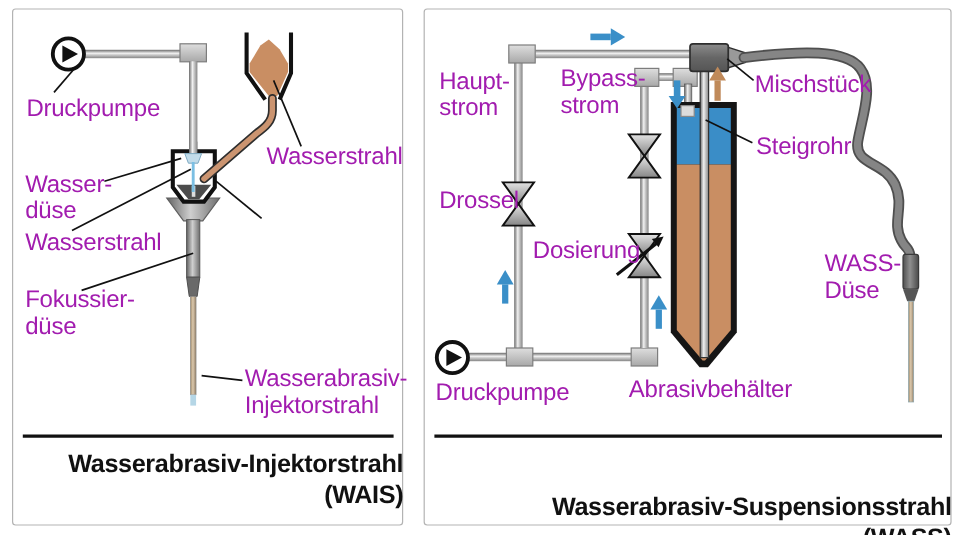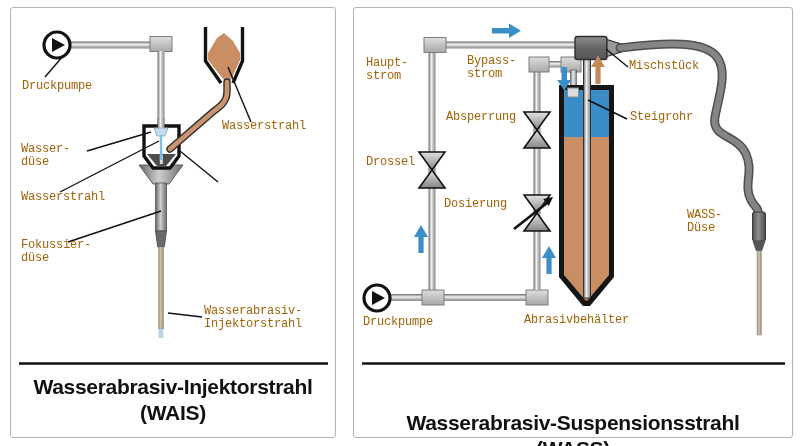--- a/index.html
+++ b/index.html
@@ -3,23 +3,23 @@
 <meta charset="utf-8">
 <style>
   html,body{margin:0;padding:0;background:#fff;}
   #stage{position:relative;width:800px;height:446px;background:#fff;overflow:hidden;
          font-family:"Liberation Sans",sans-serif;}
   .panel{position:absolute;top:7px;height:431px;border:1.6px solid #b3b3b3;
          border-radius:3px;background:#fff;box-sizing:border-box;}
   #panel-wais{left:10px;width:326px;}
   #panel-wass{left:353px;width:440px;}
   svg#diagram{position:absolute;left:0;top:0;pointer-events:none;}
-  .lbl{position:absolute;font-size:12px;line-height:1.12;color:#a16207;
-       white-space:pre-line;letter-spacing:-0.2px;font-family:Liberation Mono, monospace;}
-  .title{position:absolute;top:374px;text-align:center;color:#111;
+  .lbl{position:absolute;font-size:20px;line-height:1.12;color:#a21caf;
+       white-space:pre-line;letter-spacing:-0.2px;}
+  .title{position:absolute;top:374px;text-align:right;color:#111;
          font-weight:bold;font-size:21px;line-height:26px;letter-spacing:-0.3px;}
   #title-wais{left:10px;width:326px;}
   #title-wass{left:353px;width:440px;margin-top:36px;}
 </style>
 </head>
 <body>
 
 <div id="stage">
 
   <div class="panel" id="panel-wais"></div>
@@ -204,21 +204,20 @@
 düse</div>
   <div class="lbl" style="left:222px;top:120px">Wasserstrahl</div>
   <div class="lbl" style="left:204px;top:305px">Wasserabrasiv-
 Injektorstrahl</div>
 
   <div class="lbl" style="left:366px;top:57px">Haupt-
 strom</div>
   <div class="lbl" style="left:467px;top:55px">Bypass-
 strom</div>
   <div class="lbl" style="left:629px;top:60px">Mischstück</div>
-  <div class="lbl" style="left:446px;top:111px">Absperrung</div>
   <div class="lbl" style="left:630px;top:111px">Steigrohr</div>
   <div class="lbl" style="left:366px;top:156px">Drossel</div>
   <div class="lbl" style="left:444px;top:198px">Dosierung</div>
   <div class="lbl" style="left:687px;top:209px">WASS-
 Düse</div>
   <div class="lbl" style="left:363px;top:316px">Druckpumpe</div>
   <div class="lbl" style="left:524px;top:314px">Abrasivbehälter</div>
 
   <div class="title" id="title-wais">
     <div>Wasserabrasiv-Injektorstrahl</div>

